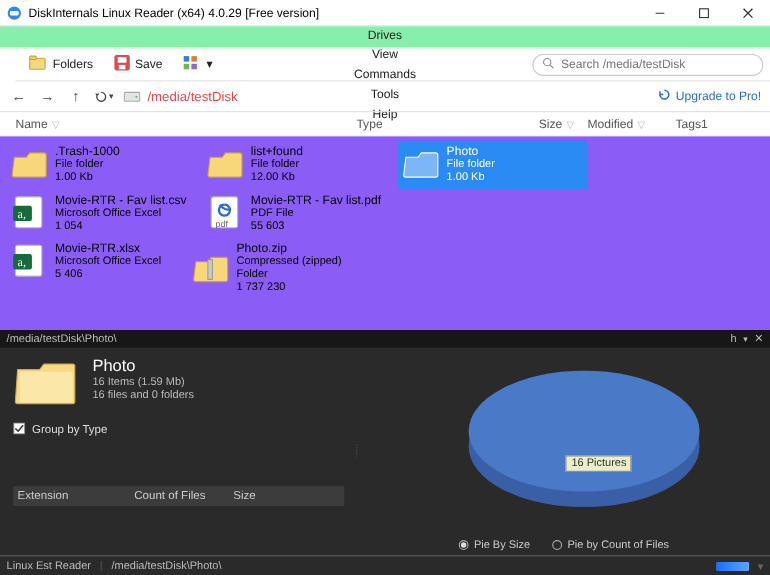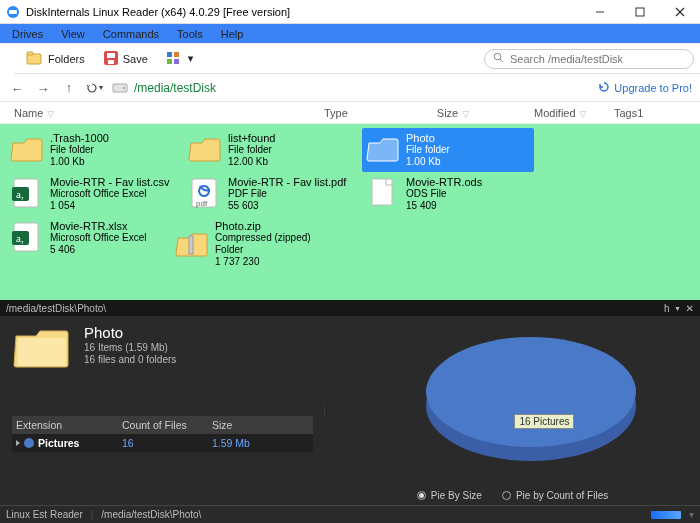--- a/index.html
+++ b/index.html
@@ -3,39 +3,39 @@
 <meta charset="utf-8">
 <style>
   * { box-sizing: border-box; margin: 0; padding: 0; }
   body { font-family: "Segoe UI", Arial, sans-serif; font-size: 11px; width: 700px; height: 523px; background: #fff; overflow: hidden; display: flex; flex-direction: column; }
   
   .titlebar { height: 24px; display: flex; align-items: center; padding: 0 0 0 6px; border-bottom: 1px solid #ddd; background: #fff; }
   .titlebar .appicon { width: 14px; height: 14px; margin-right: 6px; }
   .titlebar .title { flex: 1; font-size: 11px; color: #000; }
   .winbtn { width: 40px; height: 24px; display: flex; align-items: center; justify-content: center; color: #333; }
   
-  .menubar { height: 20px; display: flex; align-items: center; padding: 0 4px; gap: 2px; background: #3b82f6; border-bottom: 1px solid #eee;}
+  .menubar { height: 20px; display: flex; align-items: center; padding: 0 4px; gap: 2px; background: #86efac; border-bottom: 1px solid #eee; flex-direction: column;}
   .menubar .menuitem { padding: 2px 8px; font-size: 11px; color: #222; border-radius: 2px; }
   
   .toolbar { height: 30px; display: flex; align-items: center; padding: 0 6px; gap: 6px; border-bottom: 1px solid #e2e2e2; margin-left: 14px; }
   .tbtn { display: flex; align-items: center; gap: 4px; padding: 2px 6px; font-size: 11px; color: #222; border-radius: 3px; }
   .toolbar .flex { flex: 1; }
   .searchbox { width: 210px; height: 20px; border: 1px solid #ccc; border-radius: 10px; display: flex; align-items: center; padding: 0 8px; color: #888; gap: 6px; }
   .searchbox input { border: none; outline: none; flex: 1; font-size: 11px; color: #444; background: transparent; }
   
   .navrow { height: 28px; display: flex; align-items: center; padding: 0 8px; border-bottom: 1px solid #e2e2e2; gap: 8px; }
   .navarr { width: 18px; text-align: center; color: #444; font-size: 13px; }
-  .path { display: flex; align-items: center; gap: 6px; font-size: 12px; color: #15803d; }
+  .path { display: flex; align-items: center; gap: 6px; font-size: 12px; color: #ef4444; }
   .upgrade { color: #2a6dd4; font-size: 11px; display: flex; align-items: center; gap: 4px; }
   
   .cols { height: 22px; display: flex; align-items: center; border-bottom: 1px solid #eee; padding: 0 8px; font-size: 11px; color: #555; }
   .colh { position: relative; padding: 0 6px; }
   .colh .sorth { color: #bbb; font-size: 9px; margin-left: 4px; }
   
-  .grid { flex: 0 0 176px; padding: 6px 8px; position: relative; background: #86efac; }
+  .grid { flex: 0 0 176px; padding: 6px 8px; position: relative; background: #8b5cf6; }
   .fileitem { position: absolute; width: 172px; display: flex; gap: 6px; padding: 4px; border-radius: 2px; }
   .fileitem.selected { background: #2a8bf5; color: #fff; }
   .fileitem .icon { width: 34px; height: 34px; flex-shrink: 0; display: flex; align-items: center; justify-content: center; }
   .fileitem .meta { display: flex; flex-direction: column; font-size: 10px; line-height: 12px; }
   .fileitem .meta .name { font-size: 11px; }
   
   .detail { flex: 1; background: #2a2a2a; color: #ddd; display: flex; flex-direction: column; }
   .detailhdr { height: 16px; background: #171717; display: flex; align-items: center; padding: 0 6px; font-size: 10px; color: #bbb; }
   .detailhdr .spacer { flex: 1; }
   .detailbody { flex: 1; display: flex; }
@@ -171,21 +171,21 @@
           <path d="M6 2 A4 4 0 1 1 2 6" fill="none" stroke="#2a6dd4" stroke-width="1.4"></path>
           <path d="M2 3 L2 6 L5 6" fill="none" stroke="#2a6dd4" stroke-width="1.4"></path>
         </svg></span>
     <span>Upgrade to Pro!</span>
   </div>
 </div>
 
 <div class="cols">
   <div class="colh" style="width:310px"><span>Name</span><span class="sorth">▽</span></div>
   <div class="colh" style="width:60px"><span>Type</span></div>
-  <div class="colh" style="width:150px;text-align:center"><span>Size</span><span class="sorth">▽</span></div>
+  <div class="colh" style="width:150px;text-align:right"><span>Size</span><span class="sorth">▽</span></div>
   <div class="colh" style="width:80px"><span>Modified</span><span class="sorth">▽</span></div>
   <div class="colh" style="width:60px"><span>Tags1</span></div>
 </div>
 
 <div class="grid" id="grid">
     <div class="fileitem" style="left: 6px; top: 4px;">
       <div class="icon">
         <svg width="34" height="30">
           <path d="M3 9 h11 l3 -4 h13 a2 2 0 0 1 2 2 v18 a2 2 0 0 1 -2 2 h-27 a2 2 0 0 1 -2 -2 z" fill="#f8d77a" stroke="#c9a33a"></path>
         </svg>
@@ -240,33 +240,20 @@
           <rect x="4" y="3" width="24" height="28" rx="2" fill="#fff" stroke="#bbb"></rect>
           <path d="M16 10 a5 5 0 1 0 0.1 0" fill="none" stroke="#2a6dd4" stroke-width="2"></path>
           <path d="M12 10 q4 6 10 4" fill="none" stroke="#2a6dd4" stroke-width="2"></path>
           <text x="8" y="30" font-size="8" fill="#666">pdf</text>
         </svg>
       </div>
       <div class="meta">
         <div class="name">Movie-RTR - Fav list.pdf</div>
         <div>PDF File</div>
         <div>55 603</div>
-      </div>
-    </div>
-    <div class="fileitem" style="left: 362px; top: 48px;">
-      <div class="icon">
-        <svg width="34" height="34">
-          <rect x="6" y="3" width="20" height="26" rx="1" fill="#fff" stroke="#bbb"></rect>
-          <path d="M20 3 v6 h6" fill="none" stroke="#bbb"></path>
-        </svg>
-      </div>
-      <div class="meta">
-        <div class="name">Movie-RTR.ods</div>
-        <div>ODS File</div>
-        <div>15 409</div>
       </div>
     </div>
     <div class="fileitem" style="left: 6px; top: 92px;">
       <div class="icon">
         <svg width="34" height="34">
           <rect x="4" y="3" width="24" height="28" rx="2" fill="#fff" stroke="#bbb"></rect>
           <rect x="2" y="11" width="17" height="14" rx="2" fill="#18693c"></rect>
           <text x="6" y="22" font-size="11" fill="#fff" font-family="Georgia">a,</text>
         </svg>
       </div>
@@ -307,34 +294,32 @@
               <path d="M4 12 h20 l4 -5 h26 a2 2 0 0 1 2 2 v32 a2 2 0 0 1 -2 2 h-50 a2 2 0 0 1 -2 -2 z" fill="#f7da87" stroke="#d2ab4f"></path>
               <path d="M6 14 h48 v28 h-48 z" fill="#fbe7a8"></path>
             </svg>
         </div>
         <div class="txt">
           <div class="h">Photo</div>
           <div class="s">16 Items (1.59 Mb)</div>
           <div class="s">16 files and 0 folders</div>
         </div>
       </div>
+      <div class="group">
+        <span><svg width="11" height="11">
+              <rect x="0.5" y="0.5" width="10" height="10" fill="#fff" stroke="#888"></rect>
+              <path d="M2 5.5 L4.5 8 L9 2.5" fill="none" stroke="#333" stroke-width="1.4"></path>
+            </svg></span>
+        <span>Group by Type</span>
+      </div>
       <div class="dtable">
         <div class="dthead">
           <div class="dc1">Extension</div>
           <div class="dc2">Count of Files</div>
           <div class="dc3">Size</div>
-        </div>
-        <div class="dtrow">
-          <div class="dc1" style="color:#fff">
-            <span class="triangle"></span>
-            <span class="pieicon"></span>
-            <b>Pictures</b>
-          </div>
-          <div class="dc2">16</div>
-          <div class="dc3">1.59 Mb</div>
         </div>
       </div>
       <div class="gripcol">⋮<br>⋮<br>⋮</div>
     </div>
     <div class="rightpane">
       <div class="pie3d">
         <div class="piewrap">
           <div class="piebase"></div>
           <div class="pietop"></div>
           <div class="pielabel">16 Pictures</div>

